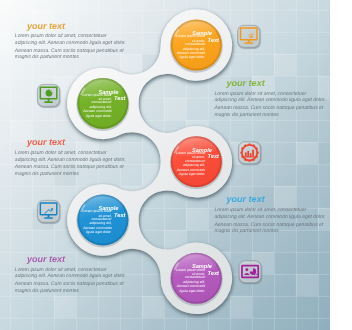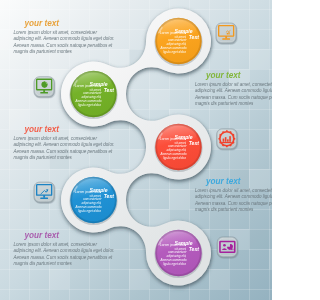--- a/index.html
+++ b/index.html
@@ -1,19 +1,19 @@
 <!DOCTYPE html>
 <html><head>
 <meta charset="utf-8">
 <title>Infographic</title>
 <style>
   html,body{margin:0;padding:0;background:#ffffff;}
   body{width:300px;height:300px;overflow:hidden;
        font-family:"Liberation Sans",sans-serif;}
-  #stage{position:relative;width:272px;height:300px;overflow:hidden;}
+  #stage{position:relative;width:300px;height:300px;overflow:hidden;}
   .layer{position:absolute;left:0;top:0;width:300px;height:300px;}
   .txtblock{position:absolute;}
   .heading{font-style:italic;font-weight:bold;font-size:8.2px;line-height:9px;
            font-family:"Liberation Sans",sans-serif;margin:0;white-space:nowrap;}
   .bodytext{font-style:italic;font-size:4.55px;line-height:6.3px;color:#6a777e;
         font-family:"Liberation Sans",sans-serif;margin:0;}
 </style>
 </head>
 <body>
 

